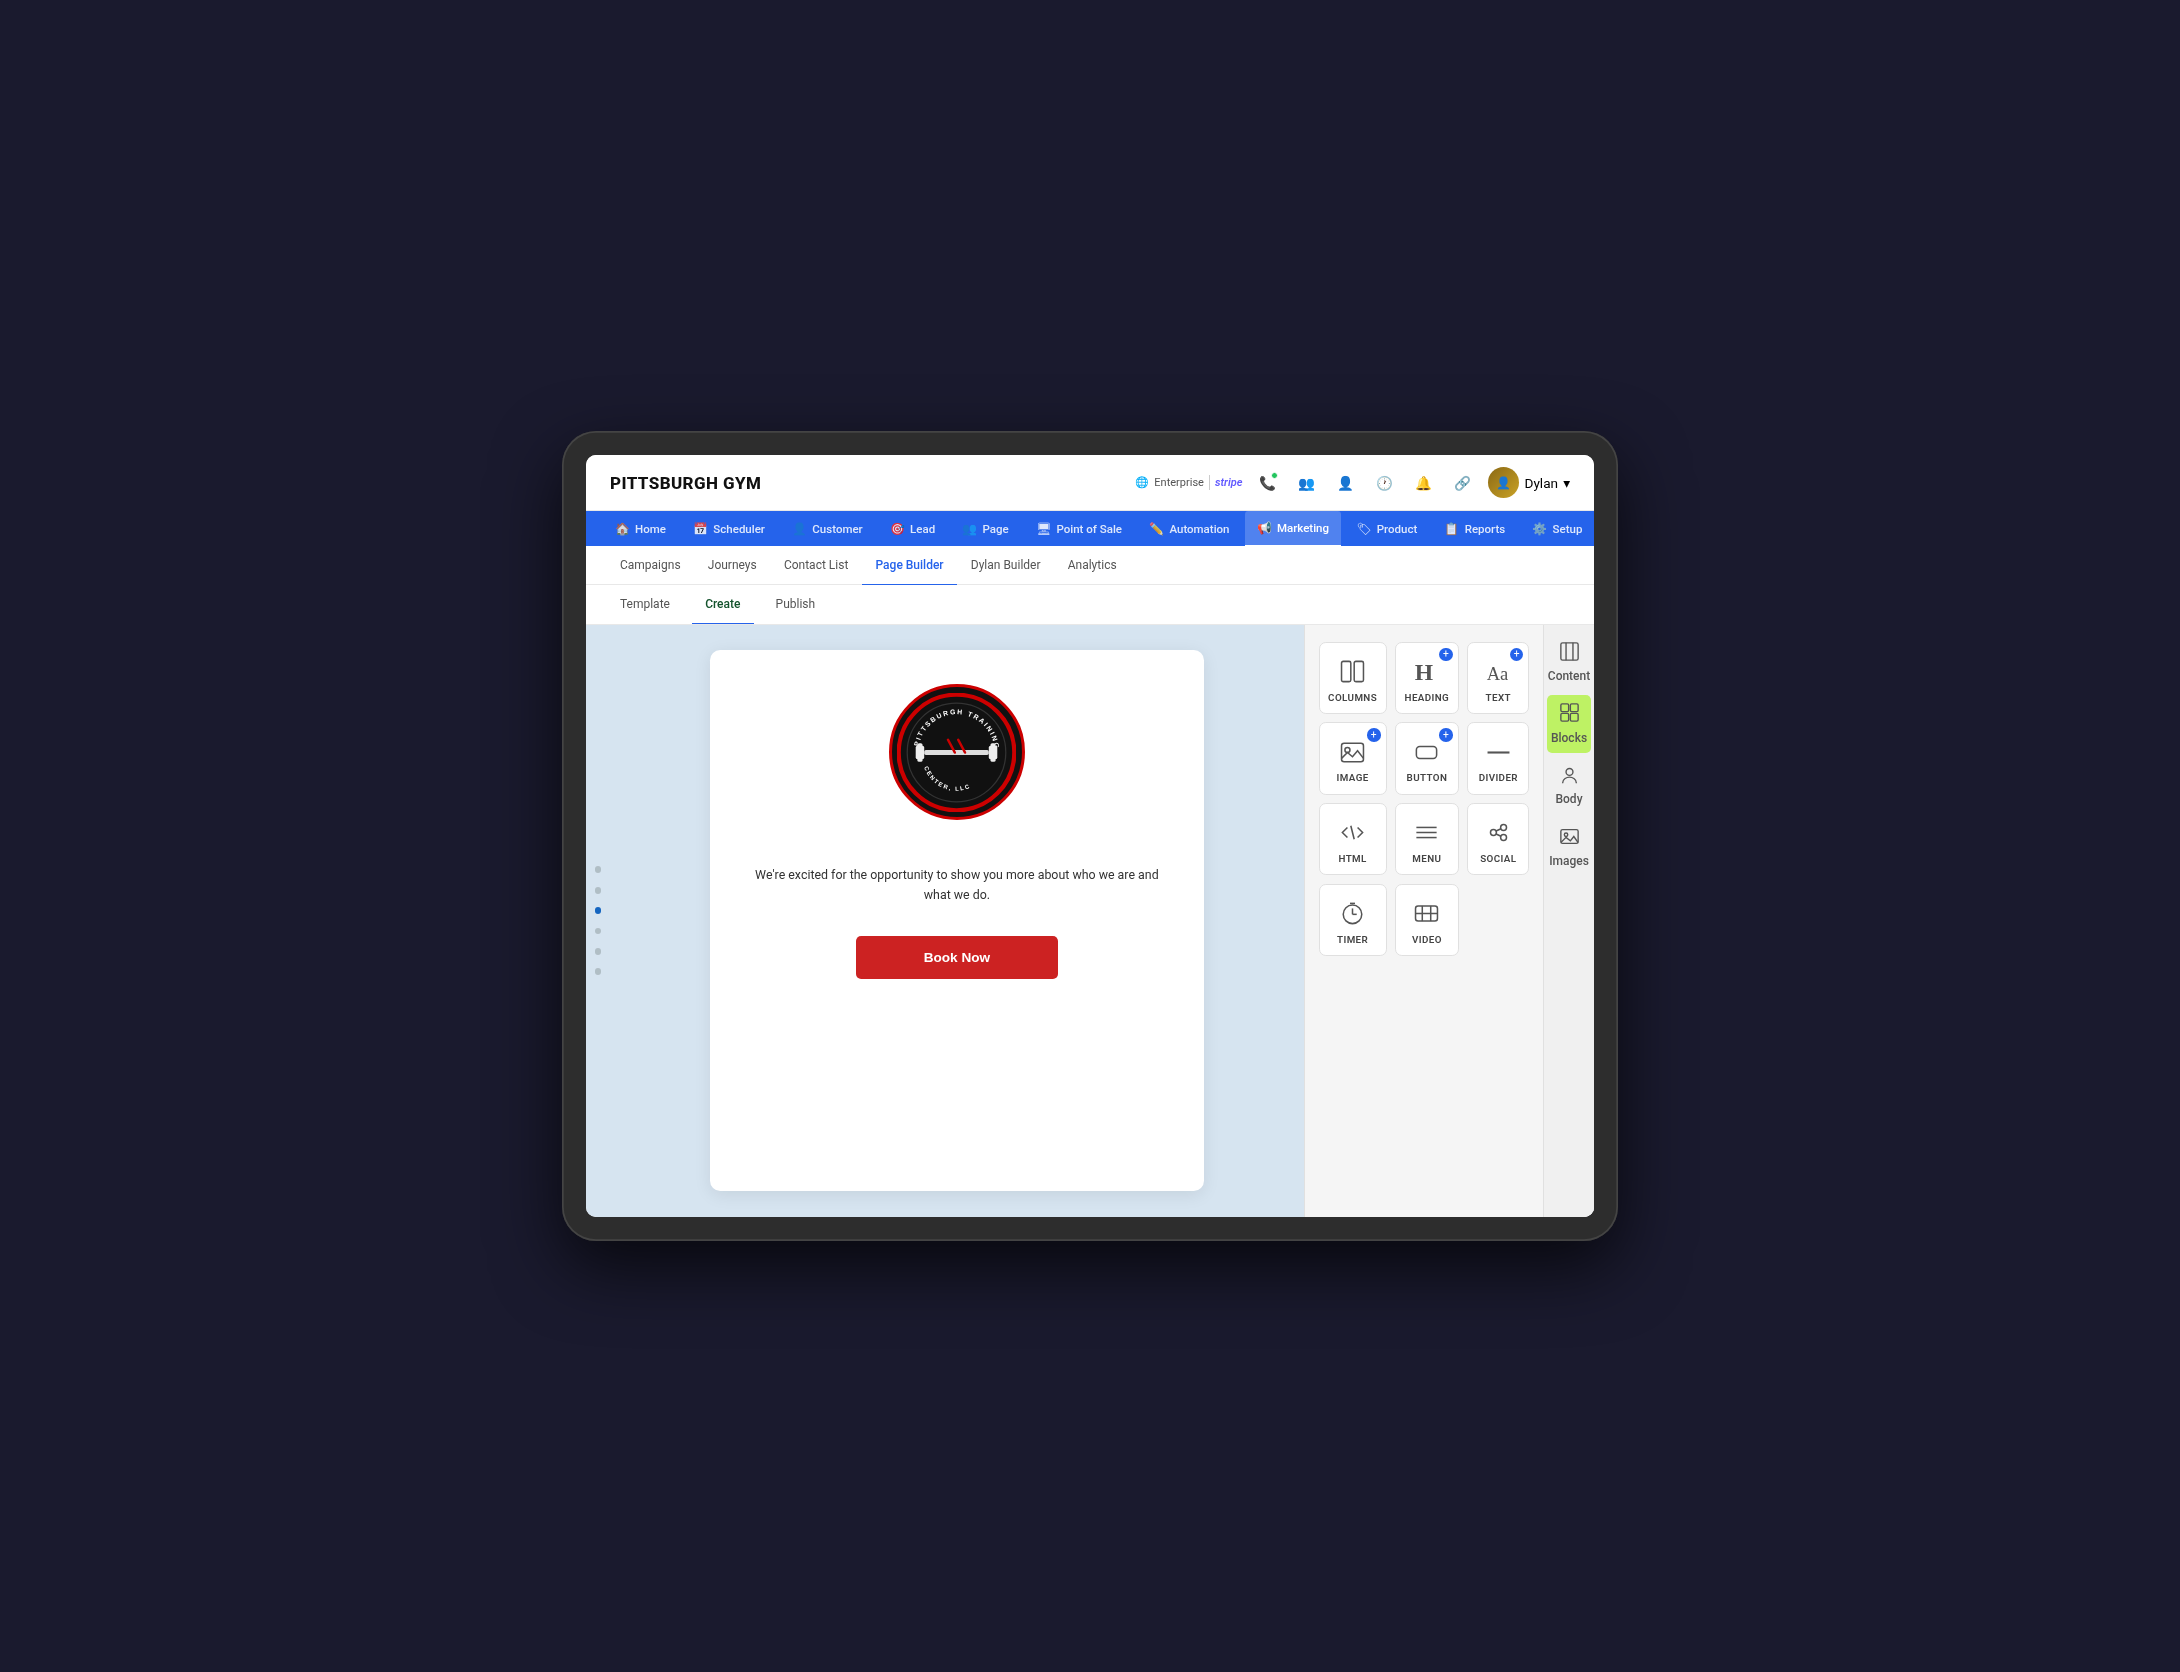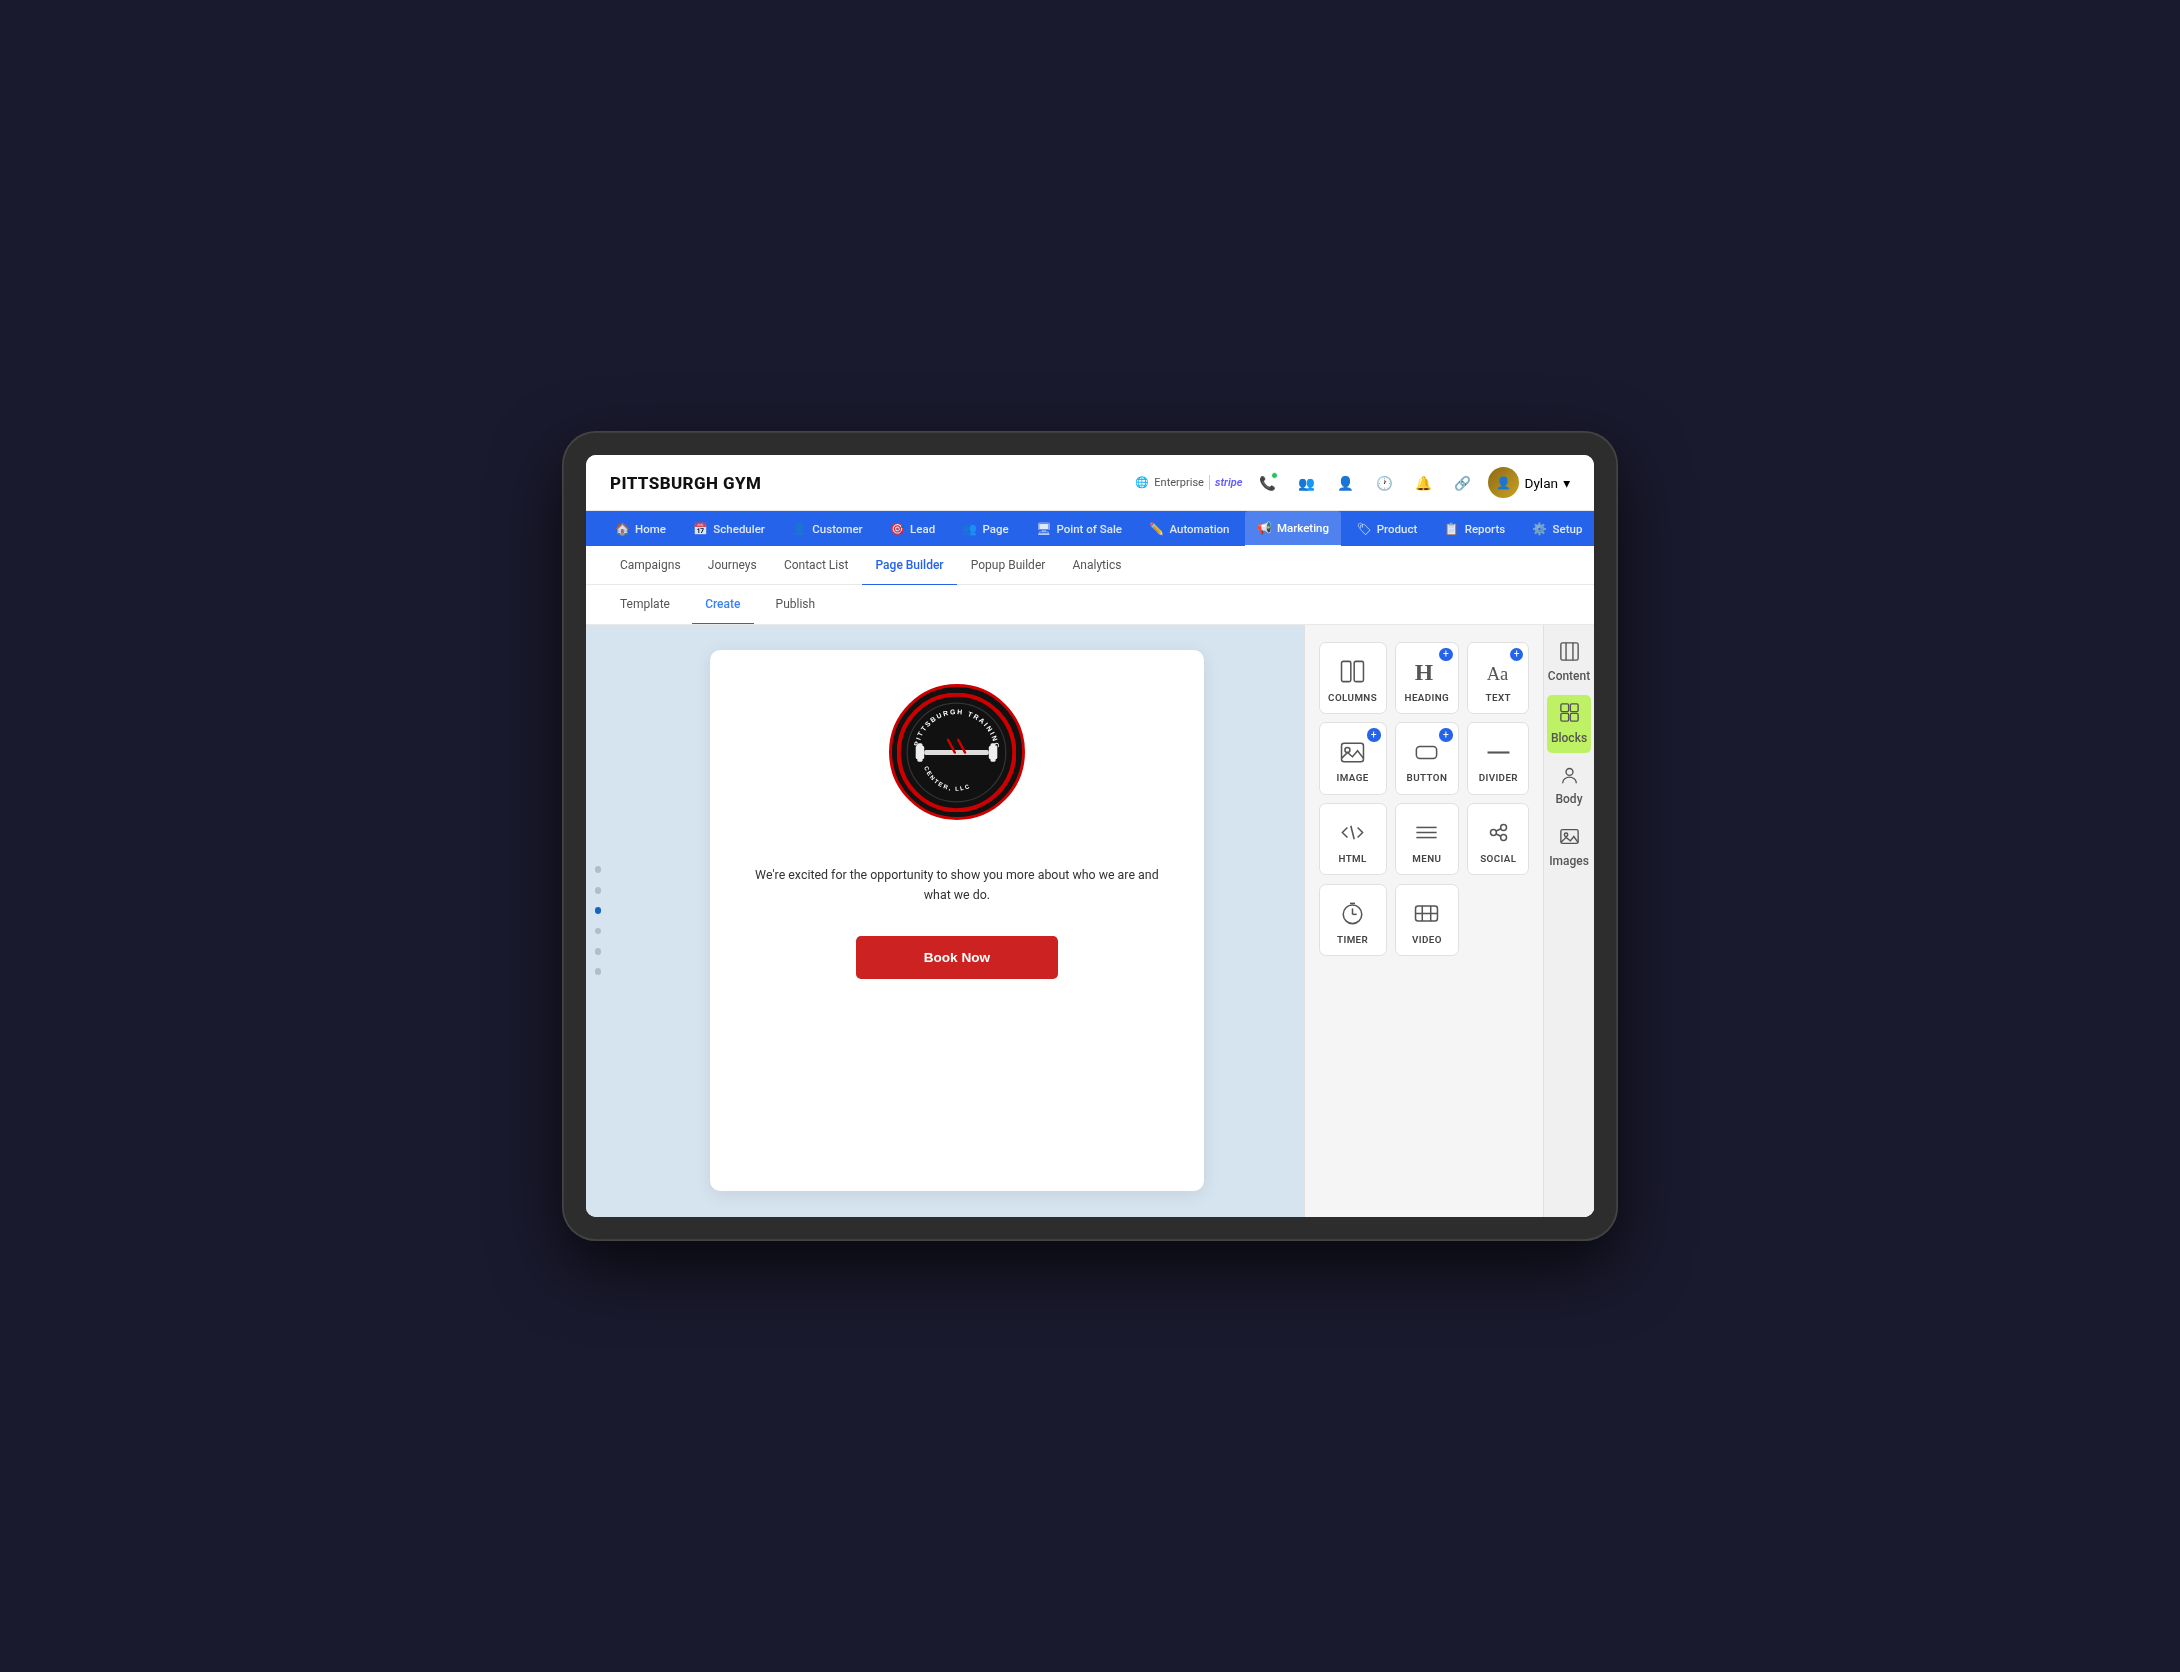--- a/index.html
+++ b/index.html
@@ -173,21 +173,21 @@
     }
     .tab-item {
       padding: 12px 13.6px;
       font-size: 12px;
       color: #555;
       cursor: pointer;
       border-bottom: 1.7px solid transparent;
       margin-bottom: -0.9px;
     }
     .tab-item.active {
-      color: #3b82f6;
+      color: #14532d;
       border-bottom: 1.7px solid #2563eb;
       font-weight: 500;
     }
     
     .main-content {
       display: flex;
       flex: 1;
       background: #d6e4f0;
     }
     
@@ -421,21 +421,21 @@
         <span>Setup</span>
       </div>
       <div class="nav-search">🔍</div>
     </div>
 
     <div class="sub-nav">
       <div class="sub-nav-item">Campaigns</div>
       <div class="sub-nav-item">Journeys</div>
       <div class="sub-nav-item">Contact List</div>
       <div class="sub-nav-item active">Page Builder</div>
-      <div class="sub-nav-item">Popup Builder</div>
+      <div class="sub-nav-item">Dylan Builder</div>
       <div class="sub-nav-item">Analytics</div>
     </div>
 
     <div class="tab-bar">
       <div class="tab-item">Template</div>
       <div class="tab-item active">Create</div>
       <div class="tab-item">Publish</div>
     </div>
 
     <div class="main-content">

